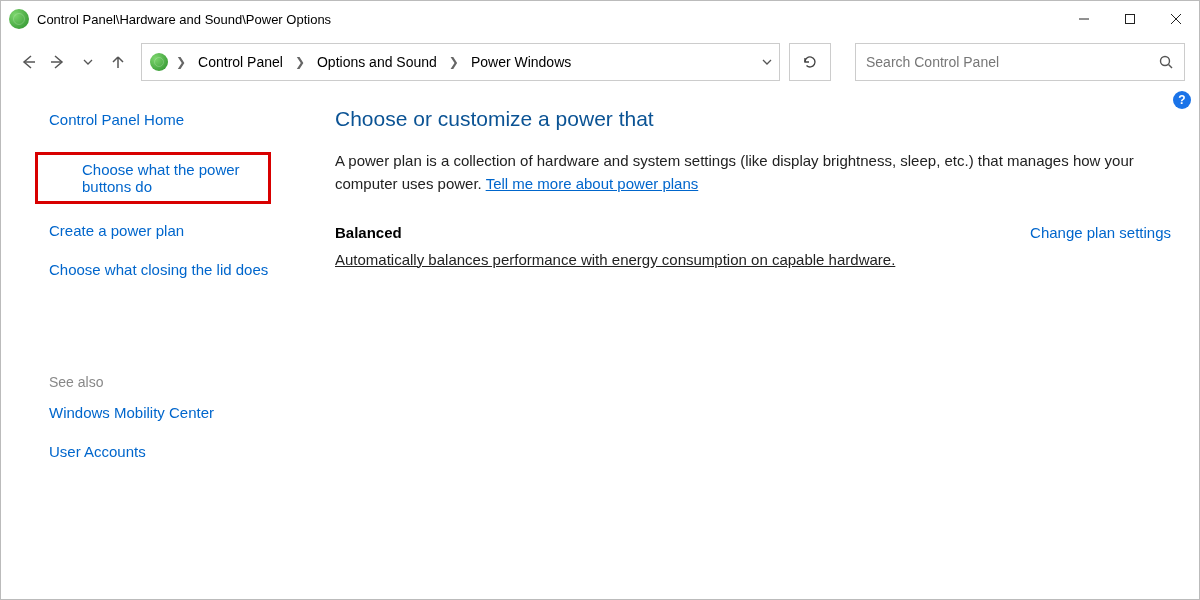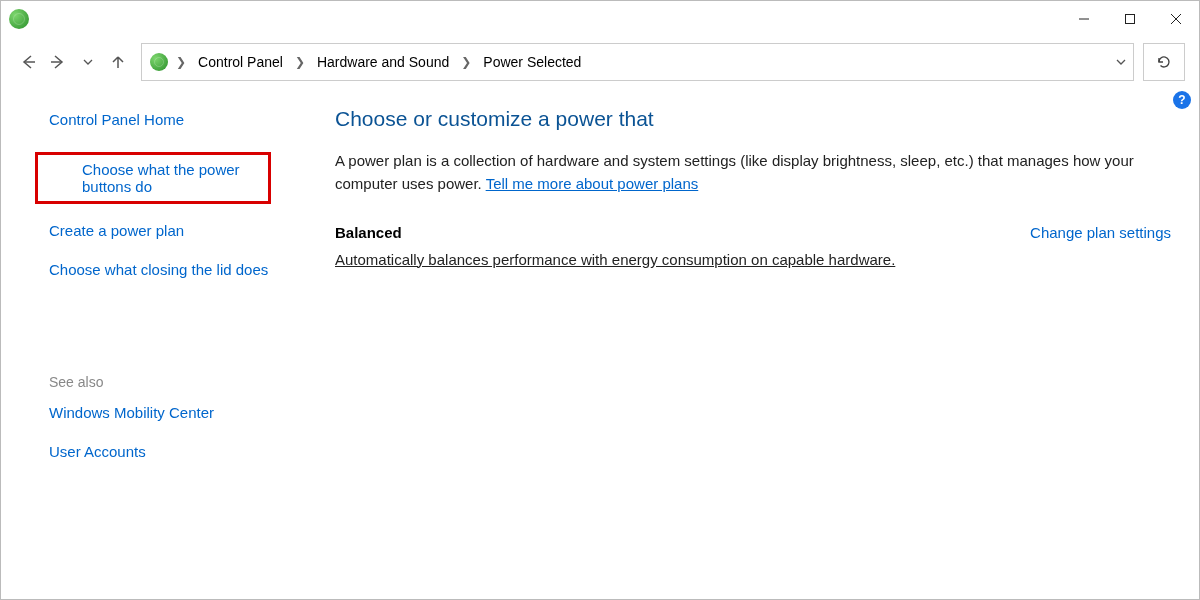--- a/index.html
+++ b/index.html
@@ -148,20 +148,21 @@
   .plan-row .flexgap { flex:1; }
   .plan-link { color:#0066cc; font-size:15px; cursor:pointer; }
   .plan-desc { margin-top:10px; font-size:15px; color:#222;text-decoration:underline; }
   svg { display:block; }
 </style>
 </head>
 <body>
 
 <div class="titlebar">
   <div class="app-icon"></div>
+  <div class="title-text">Control Panel\Hardware and Sound\Power Options</div>
   <div class="spacer"></div>
   <div class="winbtn">
     <svg width="12" height="12">
         <line x1="1" y1="6" x2="11" y2="6"></line>
       </svg>
   </div>
   <div class="winbtn">
     <svg width="12" height="12">
         <rect x="1.5" y="1.5" width="9" height="9"></rect>
       </svg>
@@ -198,35 +199,44 @@
           <path d="M8 3 L3 8 M8 3 L13 8 M8 3 L8 14" fill="none" stroke="#555" stroke-width="1.5"></path>
         </svg>
     </div>
   </div>
 
   <div class="crumbbar">
     <div class="app-icon crumb-icon" style="width:18px;height:18px"></div>
     <span class="sep">❯</span>
     <span class="crumb">Control Panel</span>
     <span class="sep">❯</span>
-    <span class="crumb">Hardware and Sound</span>
+    <span class="crumb">Options and Sound</span>
     <span class="sep">❯</span>
-    <span class="crumb">Power Selected</span>
+    <span class="crumb">Power Windows</span>
     <div class="flexgap"></div>
     <span>
       <svg width="12" height="12">
           <path d="M2 4 L6 8 L10 4" fill="none" stroke="#555" stroke-width="1.3"></path>
         </svg>
     </span>
   </div>
   <div class="refreshbox">
     <svg width="16" height="16" viewBox="0 0 16 16">
         <path d="M3 8 a5 5 0 1 1 1.5 3.5" fill="none" stroke="#444" stroke-width="1.4"></path>
         <path d="M3 4 L3 8 L7 8" fill="none" stroke="#444" stroke-width="1.4"></path>
       </svg>
+  </div>
+  <div class="searchbox">
+    <input placeholder="Search Control Panel" style="">
+    <span>
+      <svg width="16" height="16" viewBox="0 0 16 16">
+          <circle cx="7" cy="7" r="4.5" fill="none" stroke="#555" stroke-width="1.4"></circle>
+          <line x1="10.5" y1="10.5" x2="14" y2="14" stroke="#555" stroke-width="1.4"></line>
+        </svg>
+    </span>
   </div>
 </div>
 
 <div class="body">
 
   <div class="sidebar">
     <div class="side-link side-home">Control Panel Home</div>
 
     <div class="side-highlight">
       <span style="color:#0066cc; font-size:15px;">Choose what the power buttons do</span>

